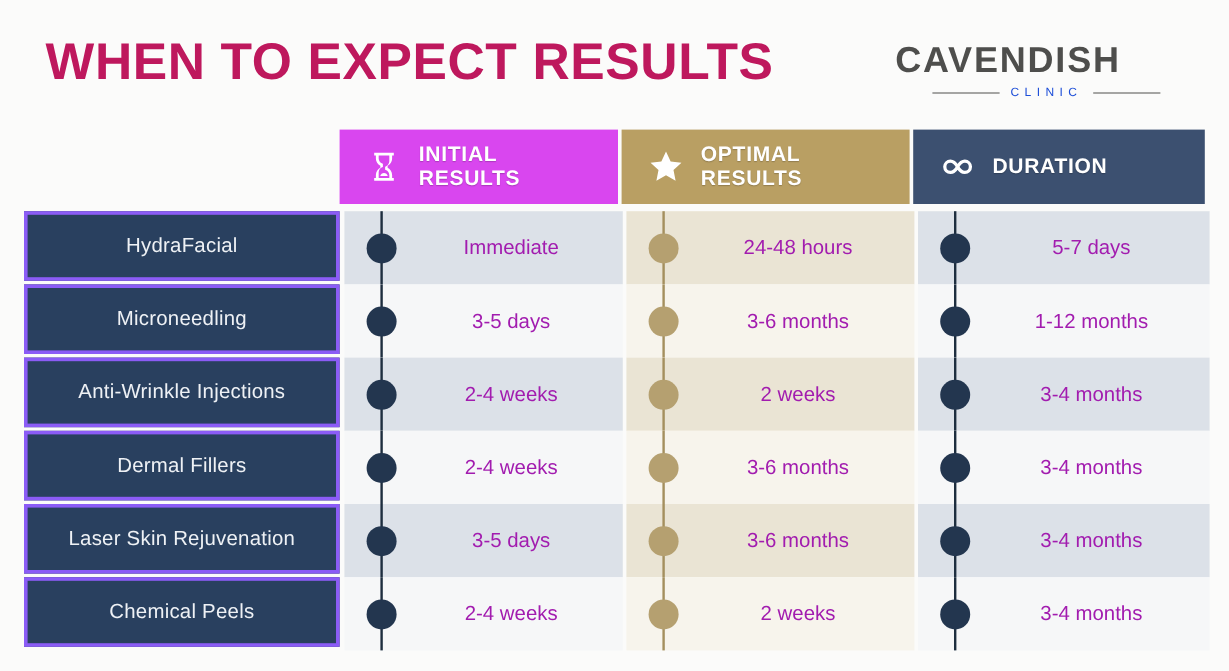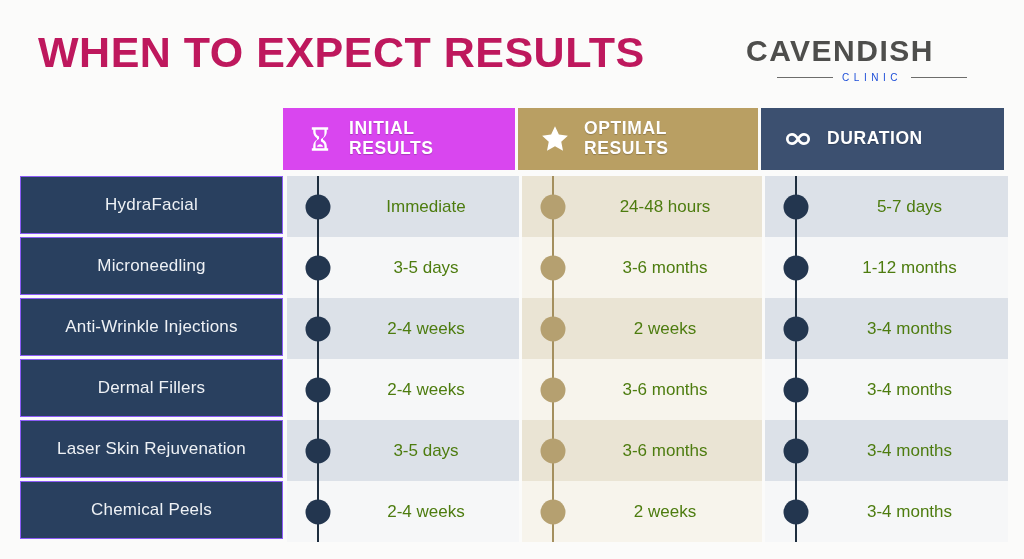--- a/index.html
+++ b/index.html
@@ -131,31 +131,31 @@
     flex: 0 0 263px;
     background: #29405f;
     display: flex;
     align-items: center;
     justify-content: center;
     color: #eef1f5;
     font-size: 17px;
     letter-spacing: 0.2px;
     margin-right: 4px;
     margin-bottom: 3px;
-    border: 1px solid #8b5cf6;
+    border: 3px solid #8b5cf6;
     text-align: center;
     padding: 0 6px;
   }
 
   .cell {
     display: flex;
     align-items: center;
     position: relative;
     font-size: 17px;
-    color: #4d7c0f;
+    color: #a21caf;
   }
   .cell.c1 { flex: 0 0 232px; width: 232px; margin-right: 3px; }
   .cell.c2 { flex: 0 0 240px; width: 240px; margin-right: 3px; }
   .cell.c3 { flex: 0 0 243px; width: 243px; }
 
   
   .body-row:nth-child(odd)  .cell.c1,
   .body-row:nth-child(odd)  .cell.c3 { background: #f6f7f8; }
   .body-row:nth-child(even) .cell.c1,
   .body-row:nth-child(even) .cell.c3 { background: #dce1e8; }

